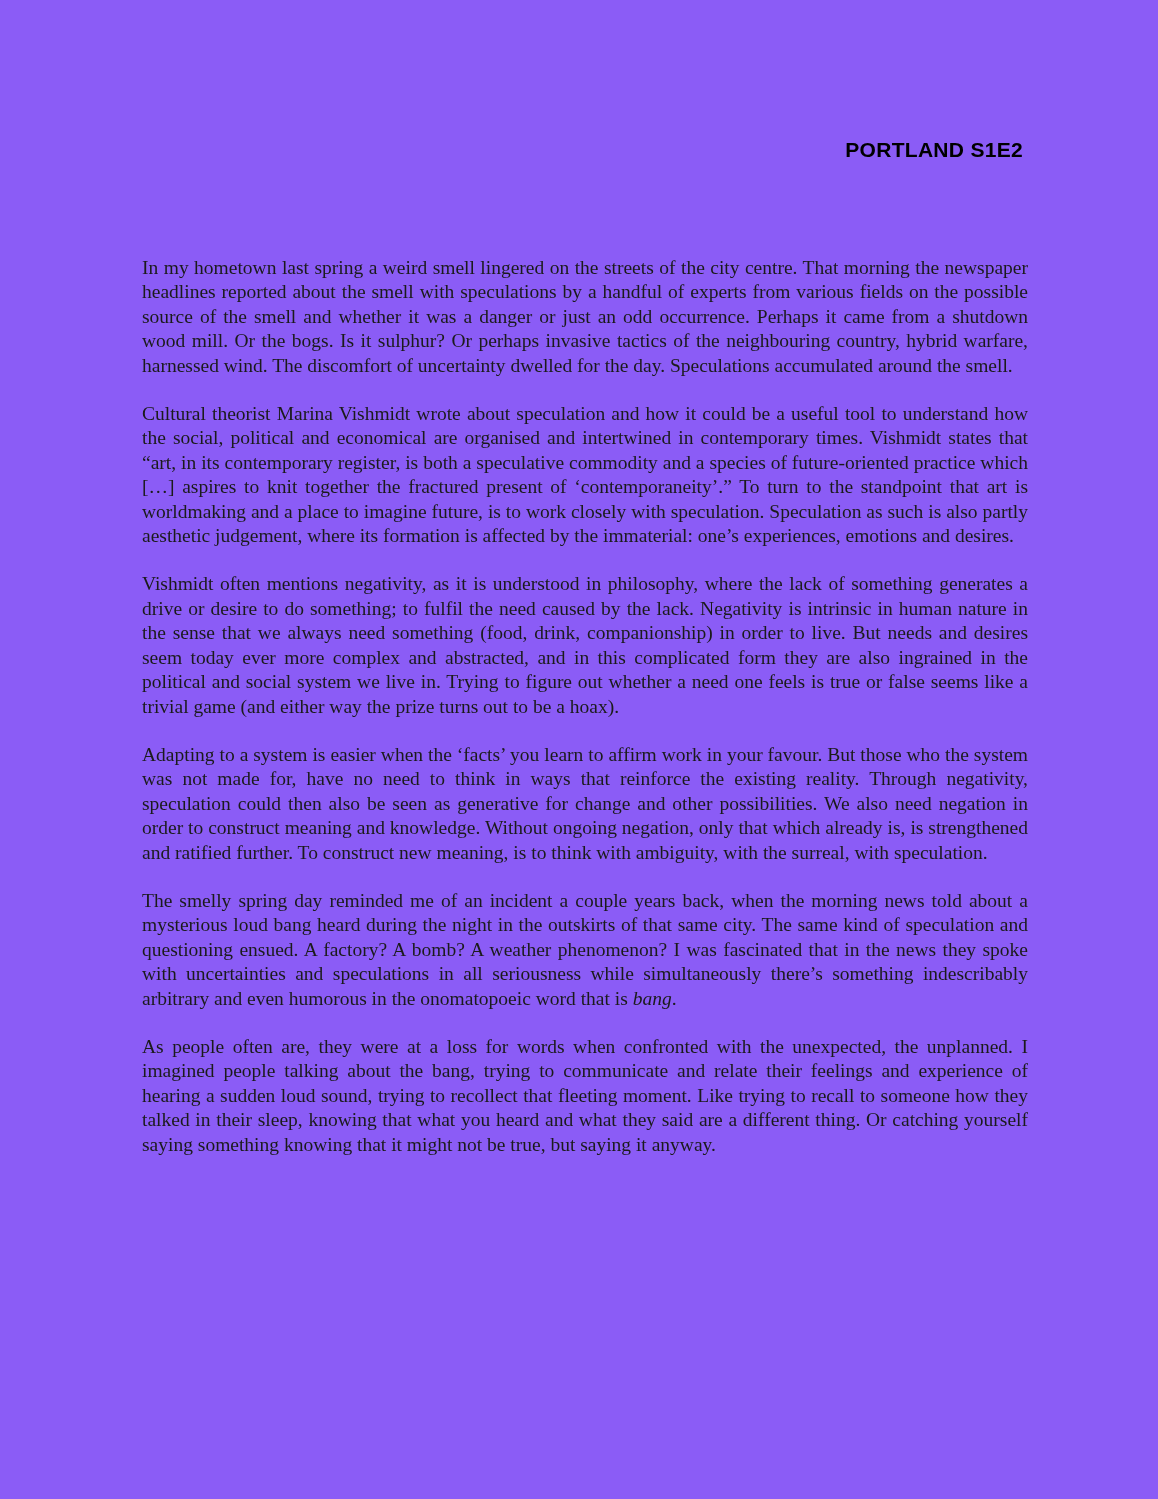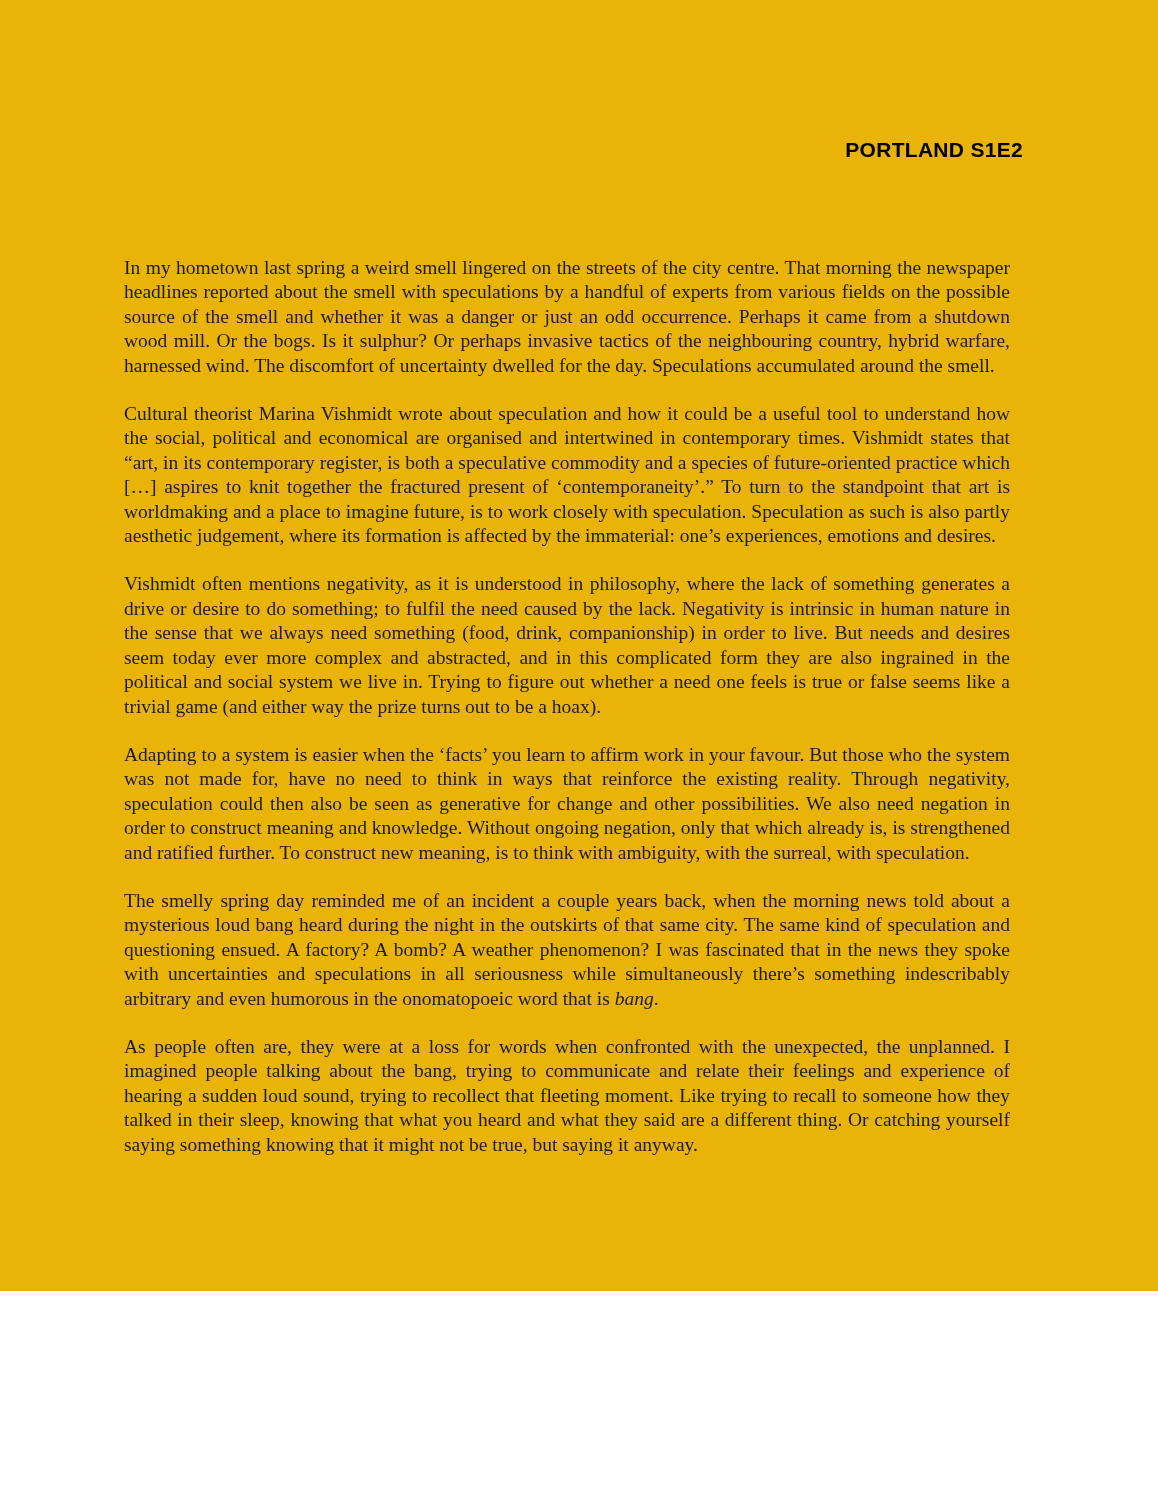--- a/index.html
+++ b/index.html
@@ -3,40 +3,40 @@
 <meta charset="utf-8">
 <style>
   html, body {
     margin: 0;
     padding: 0;
     background: #ffffff;
   }
   .page {
     position: relative;
     width: 1158px;
-    height: 1291px;
-    background: #eab308;
+    height: 1499px;
+    background: #8b5cf6;
     overflow: hidden;
   }
   .page-header {
     position: absolute;
     top: 138px;
     left: 137px;
     width: 886px;
     text-align: right;
     font-family: "Liberation Sans", sans-serif;
     font-weight: 700;
     font-size: 21px;
     letter-spacing: 0.3px;
     color: #000000;
   }
   .content {
     position: absolute;
     top: 256px;
-    left: 124px;
+    left: 142px;
     width: 886px;
     font-family: "Liberation Serif", serif;
     font-size: 19.5px;
     line-height: 24.4px;
     color: #1b1b1b;
     text-align: justify;
   }
   .content p {
     margin: 0 0 24px 0;
   }

